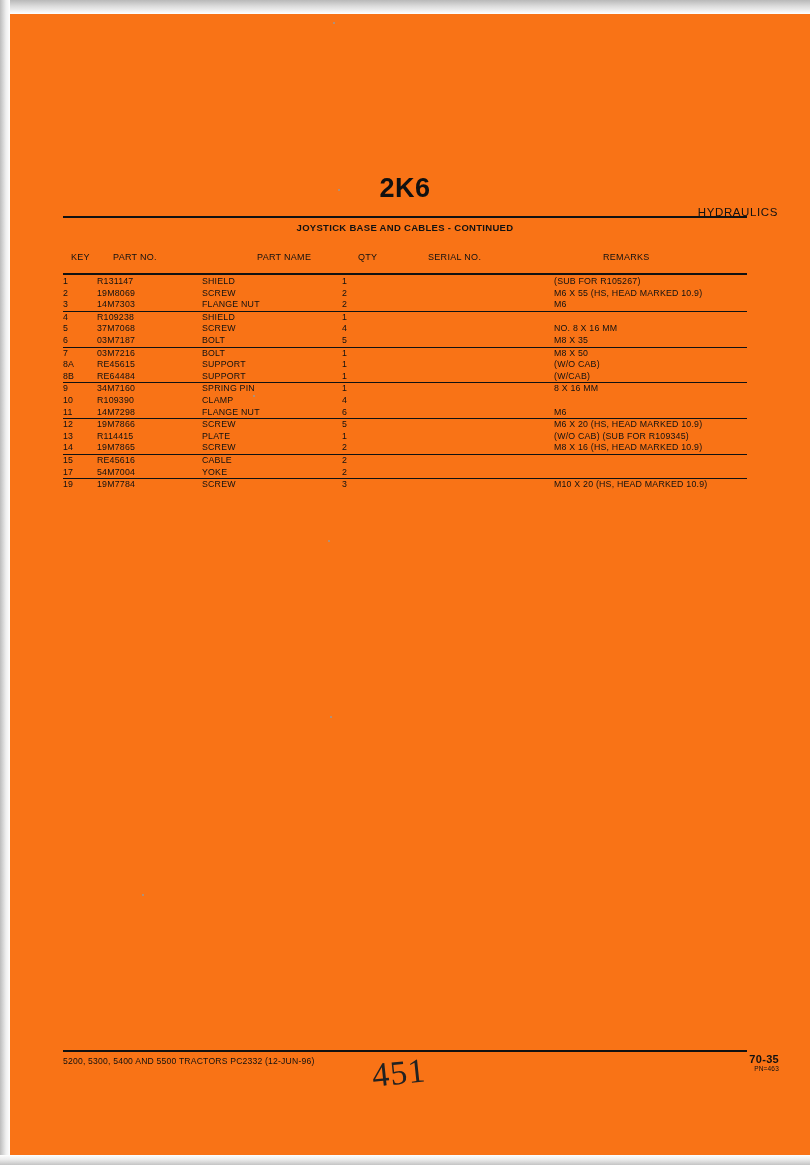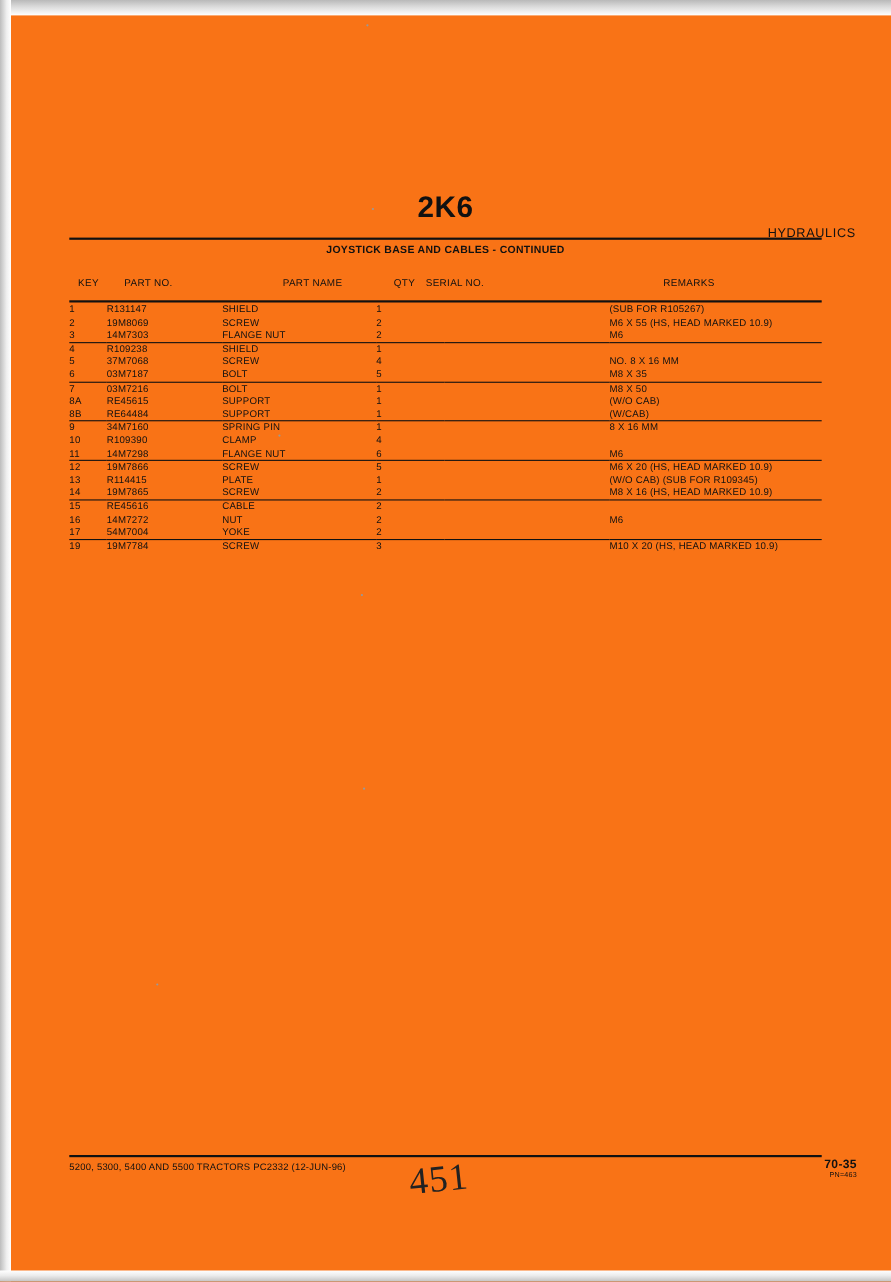--- a/index.html
+++ b/index.html
@@ -91,21 +91,21 @@
     letter-spacing: 0.3px;
   }
   .col-headers span {
     position: absolute;
     white-space: nowrap;
   }
   .h-key    { left: 8px; }
   .h-partno { left: 50px; }
   .h-name   { left: 155px; margin-left: 39px; }
   .h-qty    { left: 295px; }
-  .h-serial { left: 324px; }
+  .h-serial { left: 365px; }
   .h-rem    { left: 540px; }
 
   .rule-head {
     position: absolute;
     top: 273px;
     left: 63px;
     width: 684px;
     height: 1.5px;
     background: #111;
   }
@@ -346,28 +346,20 @@
           <td class="c-rem">M8 X 16 (HS, HEAD MARKED 10.9)</td>
         </tr>
         <tr>
           <td class="c-key">15</td>
           <td class="c-partno">RE45616</td>
           <td class="c-name">CABLE</td>
           <td class="c-qty">2</td>
           <td class="c-serial"></td>
           <td class="c-rem"></td>
         </tr>
-        <tr>
-          <td class="c-key">16</td>
-          <td class="c-partno">14M7272</td>
-          <td class="c-name">NUT</td>
-          <td class="c-qty">2</td>
-          <td class="c-serial"></td>
-          <td class="c-rem">M6</td>
-        </tr>
         <tr class="grp-end">
           <td class="c-key">17</td>
           <td class="c-partno">54M7004</td>
           <td class="c-name">YOKE</td>
           <td class="c-qty">2</td>
           <td class="c-serial"></td>
           <td class="c-rem"></td>
         </tr>
         <tr>
           <td class="c-key">19</td>

